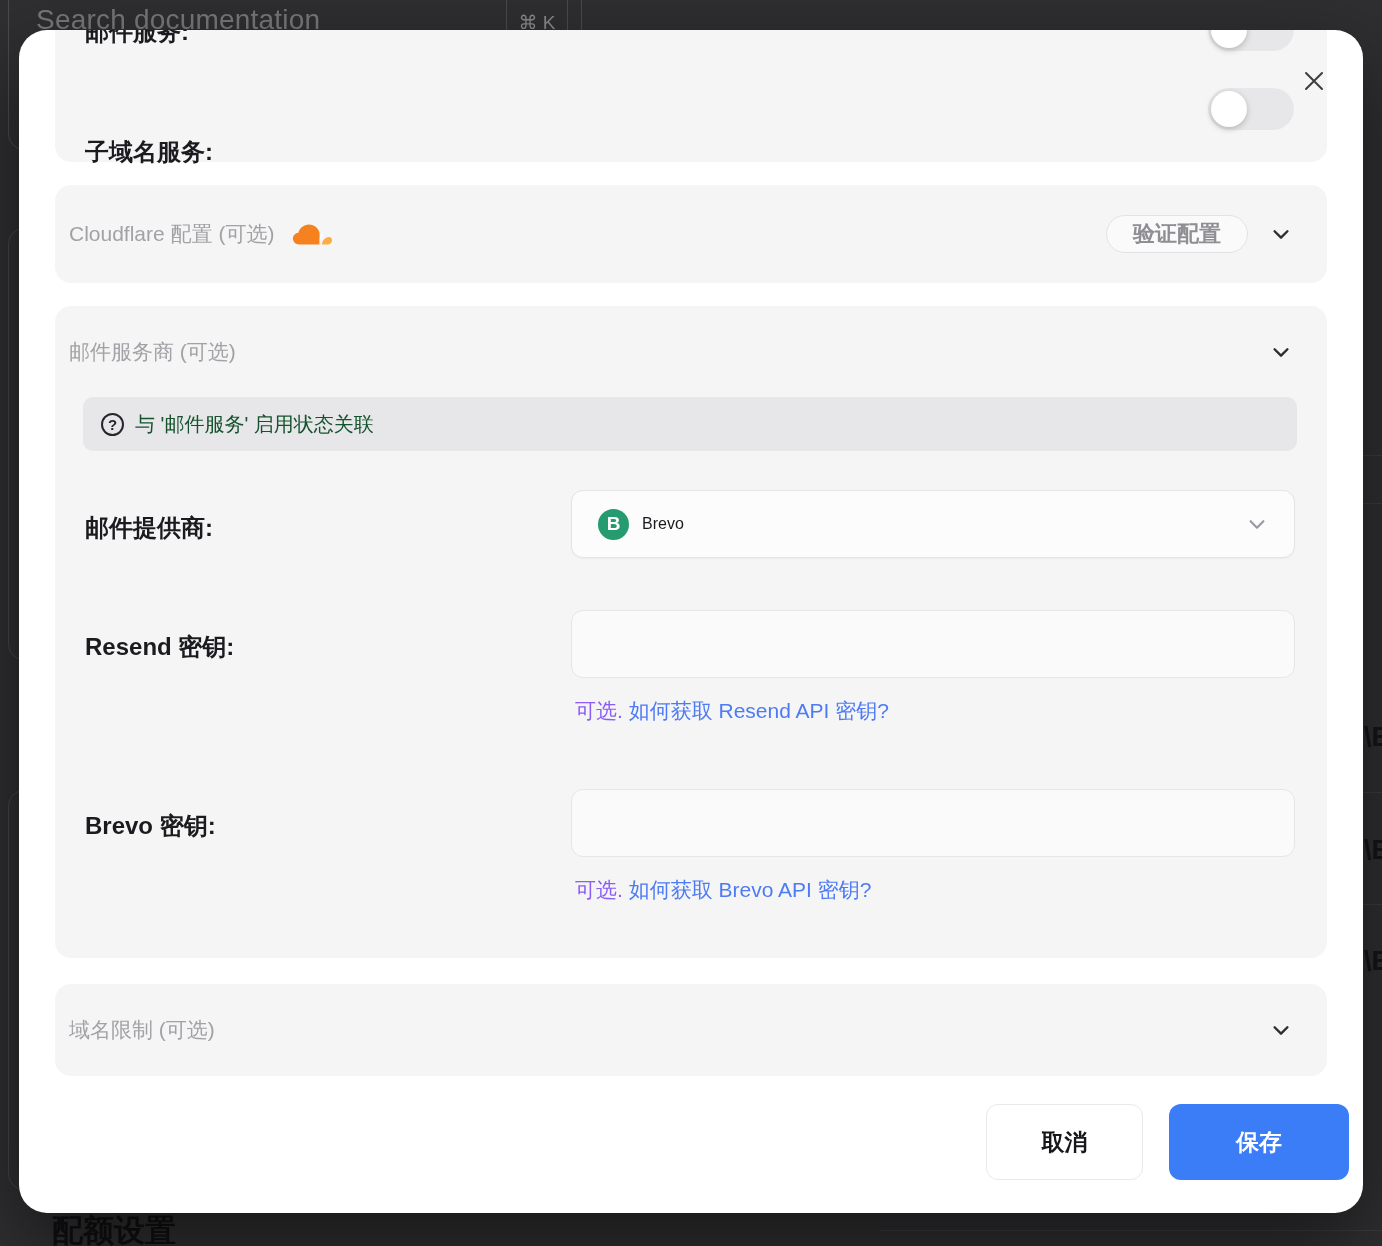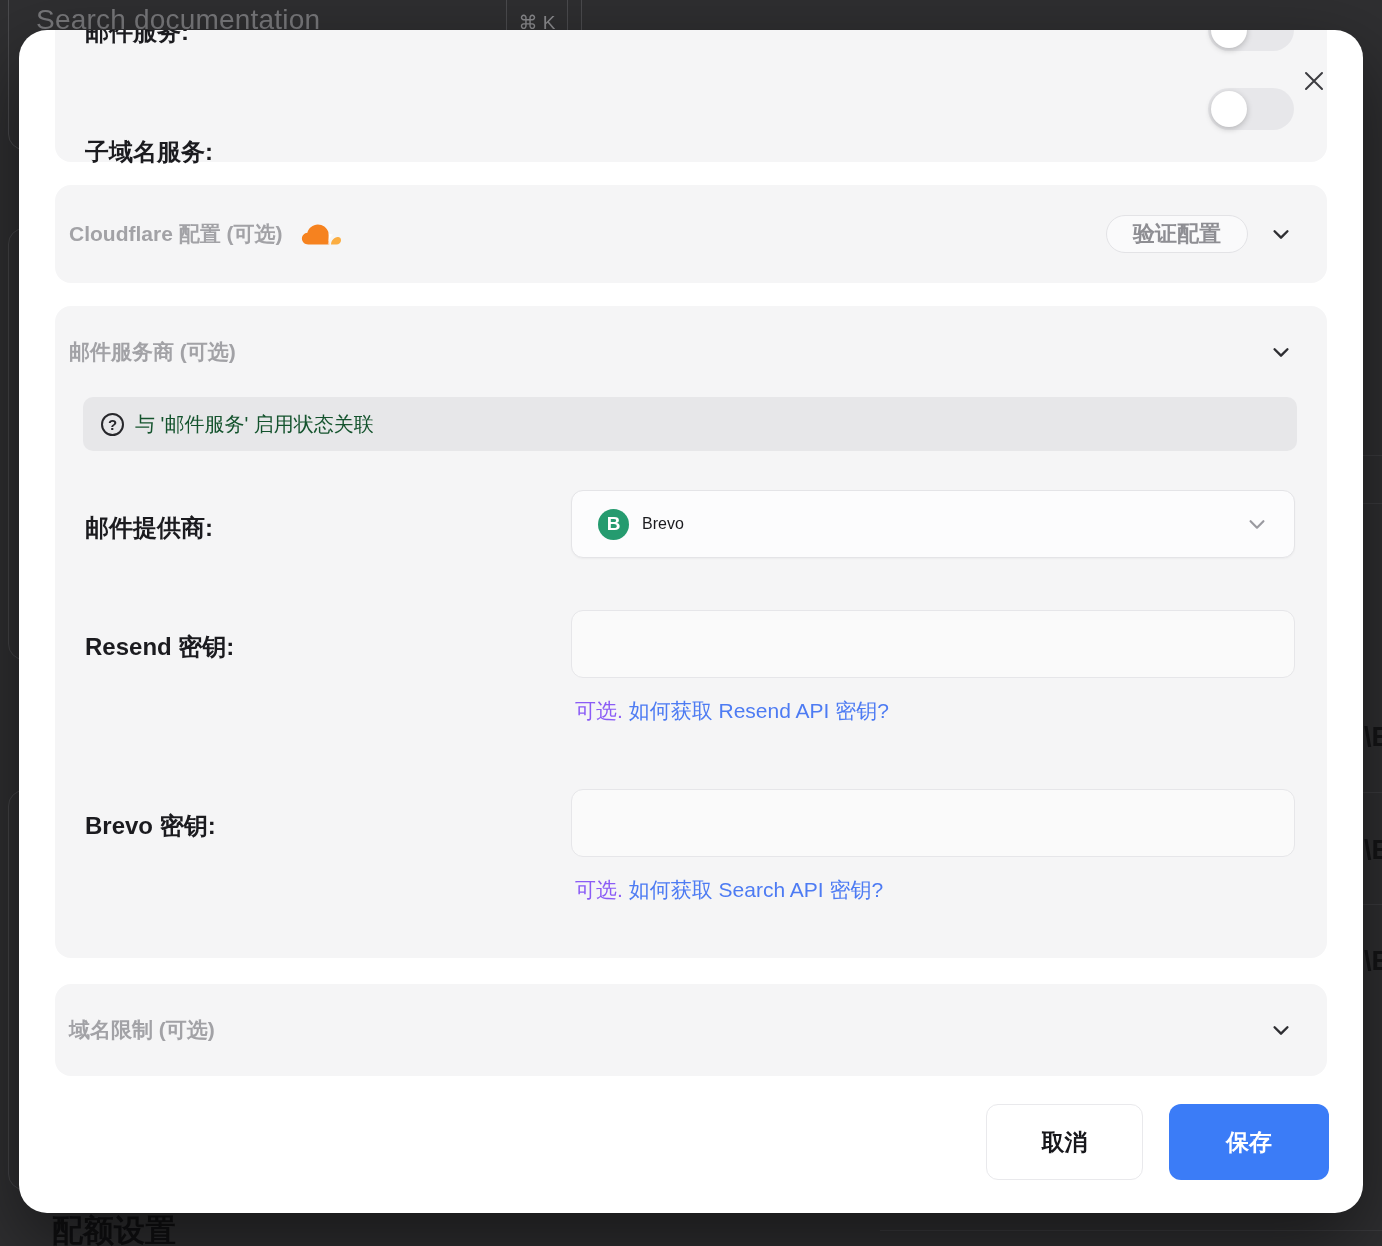--- a/index.html
+++ b/index.html
@@ -52,21 +52,21 @@
     border-radius:50%; background:#ffffff; box-shadow:0 2px 6px rgba(0,0,0,.22); }
   .toggle-mail { top:29px; }
   .toggle-subdomain { top:108px; }
 
   .close-btn { left:1281px; top:37px; width:28px; height:28px; cursor:pointer;
     display:flex; align-items:center; justify-content:center; }
 
   .section-header { position:absolute; left:0; top:0; right:0; height:100%;
     display:flex; align-items:center; padding:0 35px 0 14px; }
   .card-provider .section-header { height:92px; }
-  .section-title { font-size:21px; font-weight:700; color:#a2a2a6; display:flex; align-items:center; gap:18px; }
+  .section-title { font-size:21px; font-weight:400; color:#a2a2a6; display:flex; align-items:center; gap:18px; }
   .flex-spacer { flex:1; }
 
   .verify-btn { height:38px; padding:0 26px; border:1.5px solid #e3e3e6; border-radius:19px;
     background:#fafafb; font-size:22px; font-weight:600; color:#8e8e93; margin-right:22px;
     display:flex; align-items:center; cursor:pointer; font-family:inherit; }
 
   .chev-dark  { width:22px; height:22px; stroke:#2e2e32; stroke-width:2.6; fill:none;
     stroke-linecap:round; stroke-linejoin:round; }
   .chev-gray  { width:22px; height:22px; stroke:#9a9aa0; stroke-width:2.4; fill:none;
     stroke-linecap:round; stroke-linejoin:round; }
@@ -105,21 +105,21 @@
   .hint-resend { top:391px; }
   .hint-brevo  { top:570px; }
   .hint-prefix { color:#8b5cf6; }
   .hint-link { color:#4d7bf3; cursor:pointer; }
 
   .footer-btn { position:absolute; top:1074px; height:76px; border-radius:12px;
     font-size:23px; font-weight:600; display:flex; align-items:center; justify-content:center;
     cursor:pointer; font-family:inherit; border:none; }
   .btn-cancel { left:967px; width:157px; background:#ffffff; border:1.5px solid #e9e9ec;
     color:#17171b; }
-  .btn-save { left:1150px; width:160px; background:#3b7cf7; color:#ffffff; }
+  .btn-save { left:1150px; width:180px; background:#3b7cf7; color:#ffffff; }
 </style>
 </head>
 <body>
 
 <div class="abs bg-search-box"></div>
 <div class="abs bg-search-text">Search documentation</div>
 <div class="abs bg-kbd">⌘ K</div>
 <div class="abs bg-outline-1"></div>
 <div class="abs bg-outline-2"></div>
 <div class="abs bg-bottom-heading">配额设置</div>
@@ -198,21 +198,21 @@
     <input class="key-input input-resend" type="text" value="" style="">
     <div class="hint hint-resend">
       <span class="hint-prefix">可选.</span>
       <span class="hint-link">如何获取 Resend API 密钥?</span>
     </div>
 
     <span class="field-label lbl-brevo">Brevo 密钥:</span>
     <input class="key-input input-brevo" type="text" value="" style="">
     <div class="hint hint-brevo">
       <span class="hint-prefix">可选.</span>
-      <span class="hint-link">如何获取 Search API 密钥?</span>
+      <span class="hint-link">如何获取 Brevo API 密钥?</span>
     </div>
   </div>
 
   <div class="card card-domain">
     <div class="section-header">
       <div class="section-title">
         <span>域名限制 (可选)</span>
       </div>
       <div class="flex-spacer"></div>
       <svg class="chev-dark" viewBox="0 0 24 24">

